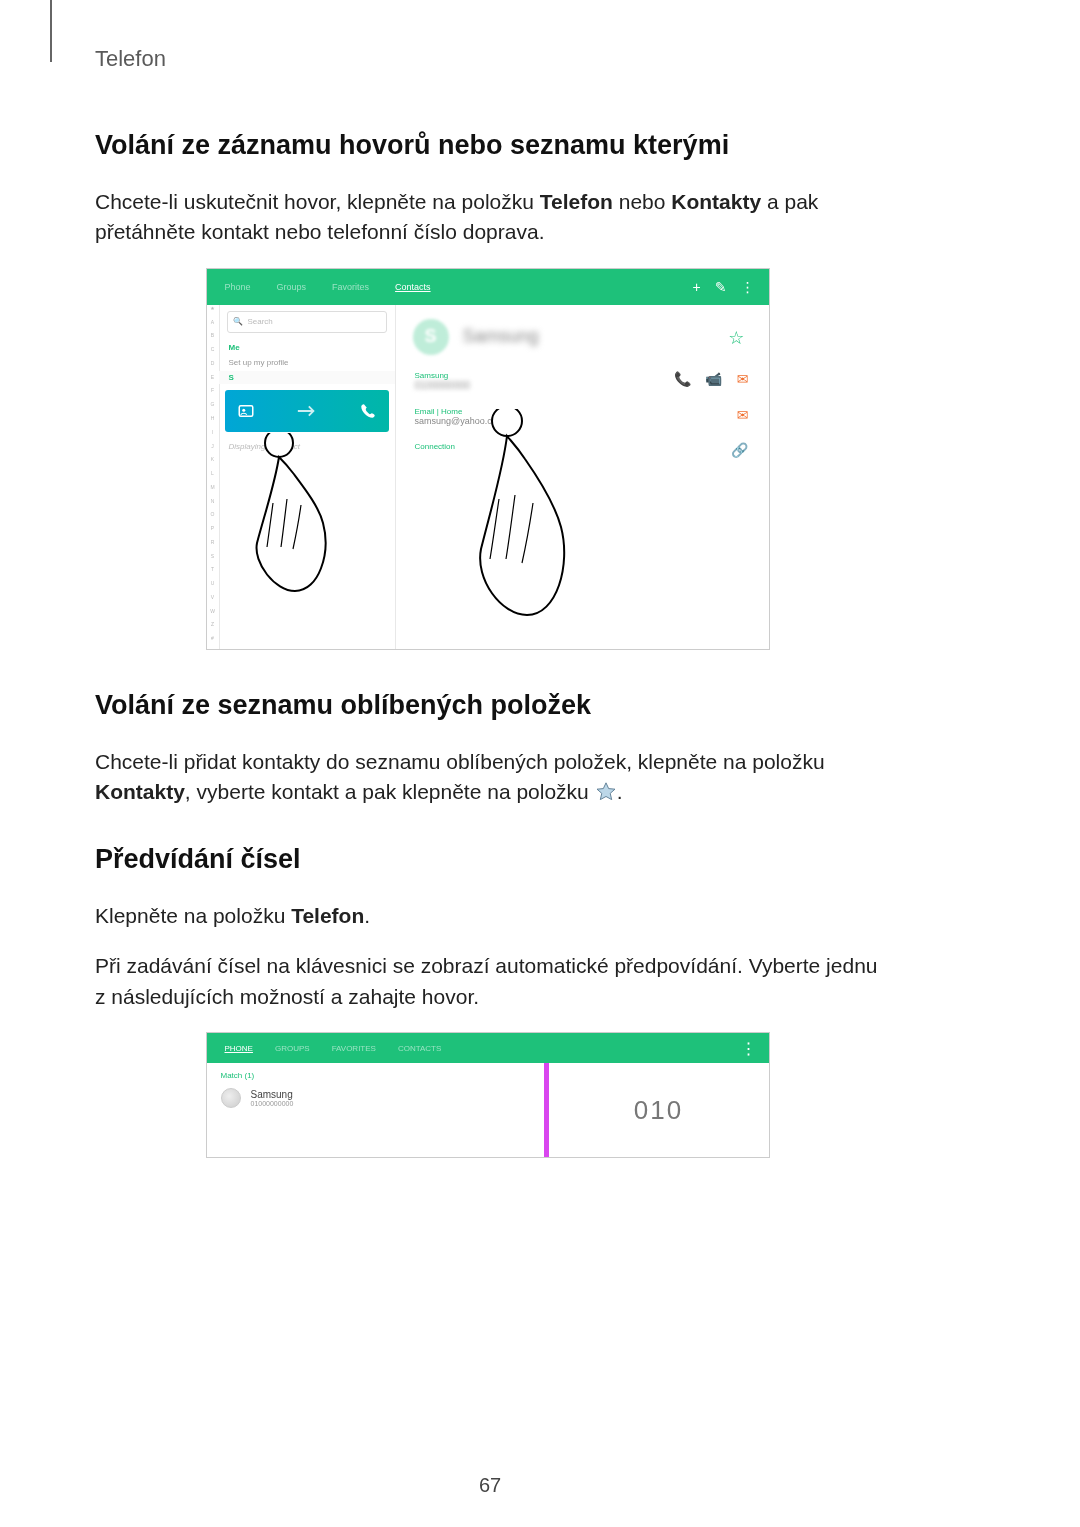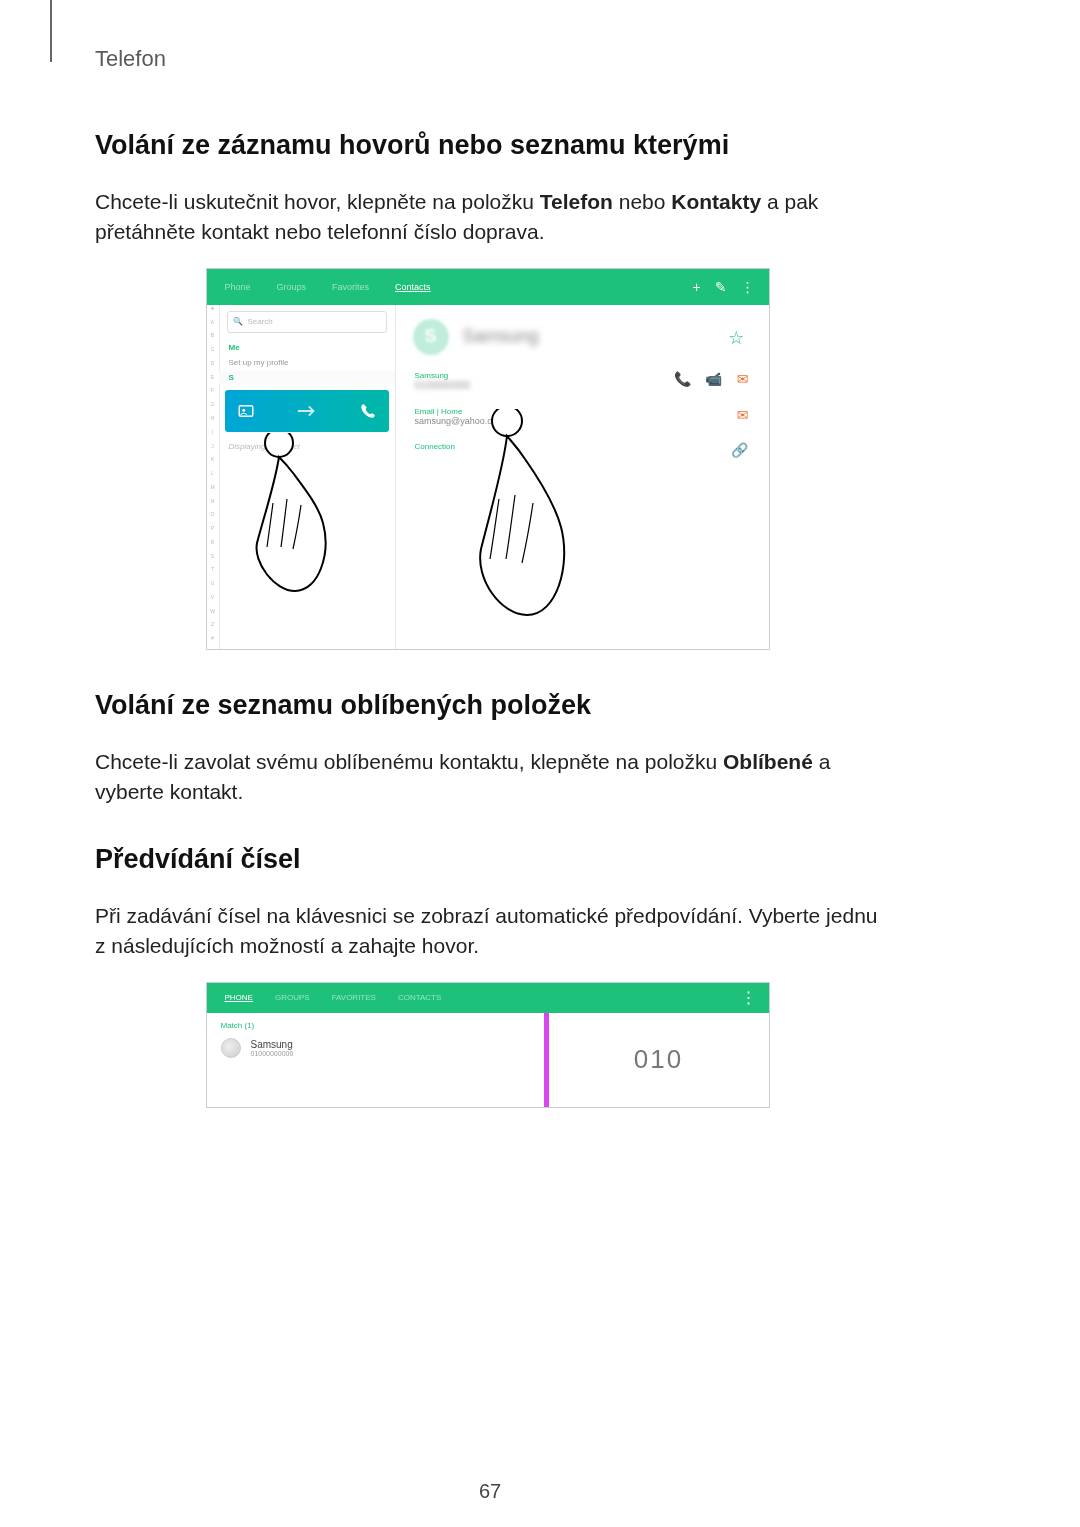--- a/index.html
+++ b/index.html
@@ -218,21 +218,21 @@
   }
   .fig2 .left2 .cname { font-size: 10px; color: #444; }
   .fig2 .left2 .cnum { font-size: 7px; color: #999; }
   .fig2 .right2 {
     flex: 1; display: flex; align-items: center; justify-content: center;
     font-size: 26px; color: #777; letter-spacing: 2px;
   }
 
   .page-num {
     position: absolute;
-    bottom: 24px;
+    bottom: 30px;
     left: 0; right: 0;
     text-align: center;
     font-size: 20px;
     color: #444;
   }
 </style>
 </head>
 <body>
 
 <div class="page">
@@ -350,24 +350,29 @@
             <circle cx="52" cy="12" r="15" fill="#fff" stroke="#000" stroke-width="2"></circle>
             <path d="M52 27 C48 60 36 100 26 140 C20 170 46 206 72 206 C102 206 116 156 106 118 C100 96 84 70 70 50 C62 38 56 32 52 27 Z" fill="#fff" stroke="#000" stroke-width="2"></path>
             <path d="M44 90c-3 20-6 42-9 60M60 86c-3 22-6 46-9 64M78 94c-3 20-7 42-11 60" stroke="#000" stroke-width="1.2" fill="none"></path>
           </svg>
       </div>
     </div>
   </div>
 
   <h2 class="heading">Volání ze seznamu oblíbených položek</h2>
   <p class="body">
-    <span>Chcete-li zavolat svému oblíbenému kontaktu, klepněte na položku </span><span class="b">Oblíbené</span><span> a vyberte kontakt.</span>
+    <span>Chcete-li přidat kontakty do seznamu oblíbených položek, klepněte na položku </span><span class="b">Kontakty</span><span>, vyberte kontakt a pak klepněte na položku </span><span class="star-inline"><svg viewBox="0 0 24 24">
+          <path d="M12 2l2.9 6.3 6.9.6-5.2 4.6 1.6 6.8L12 16.9l-6.2 3.4 1.6-6.8L2.2 8.9l6.9-.6z" fill="#bcd7e8" stroke="#5a7a90" stroke-width="1"></path>
+        </svg></span><span>.</span>
   </p>
 
   <h2 class="heading" style="margin-top:36px;">Předvídání čísel</h2>
+  <p class="body">
+    <span>Klepněte na položku </span><span class="b">Telefon</span><span>.</span>
+  </p>
   <p class="body">Při zadávání čísel na klávesnici se zobrazí automatické předpovídání. Vyberte jednu z následujících možností a zahajte hovor.</p>
 
   <div class="fig-wrap">
     <div class="fig2">
       <div class="header2">
         <span class="tab active">PHONE</span>
         <span class="tab">GROUPS</span>
         <span class="tab">FAVORITES</span>
         <span class="tab">CONTACTS</span>
         <span class="dots">⋮</span>

